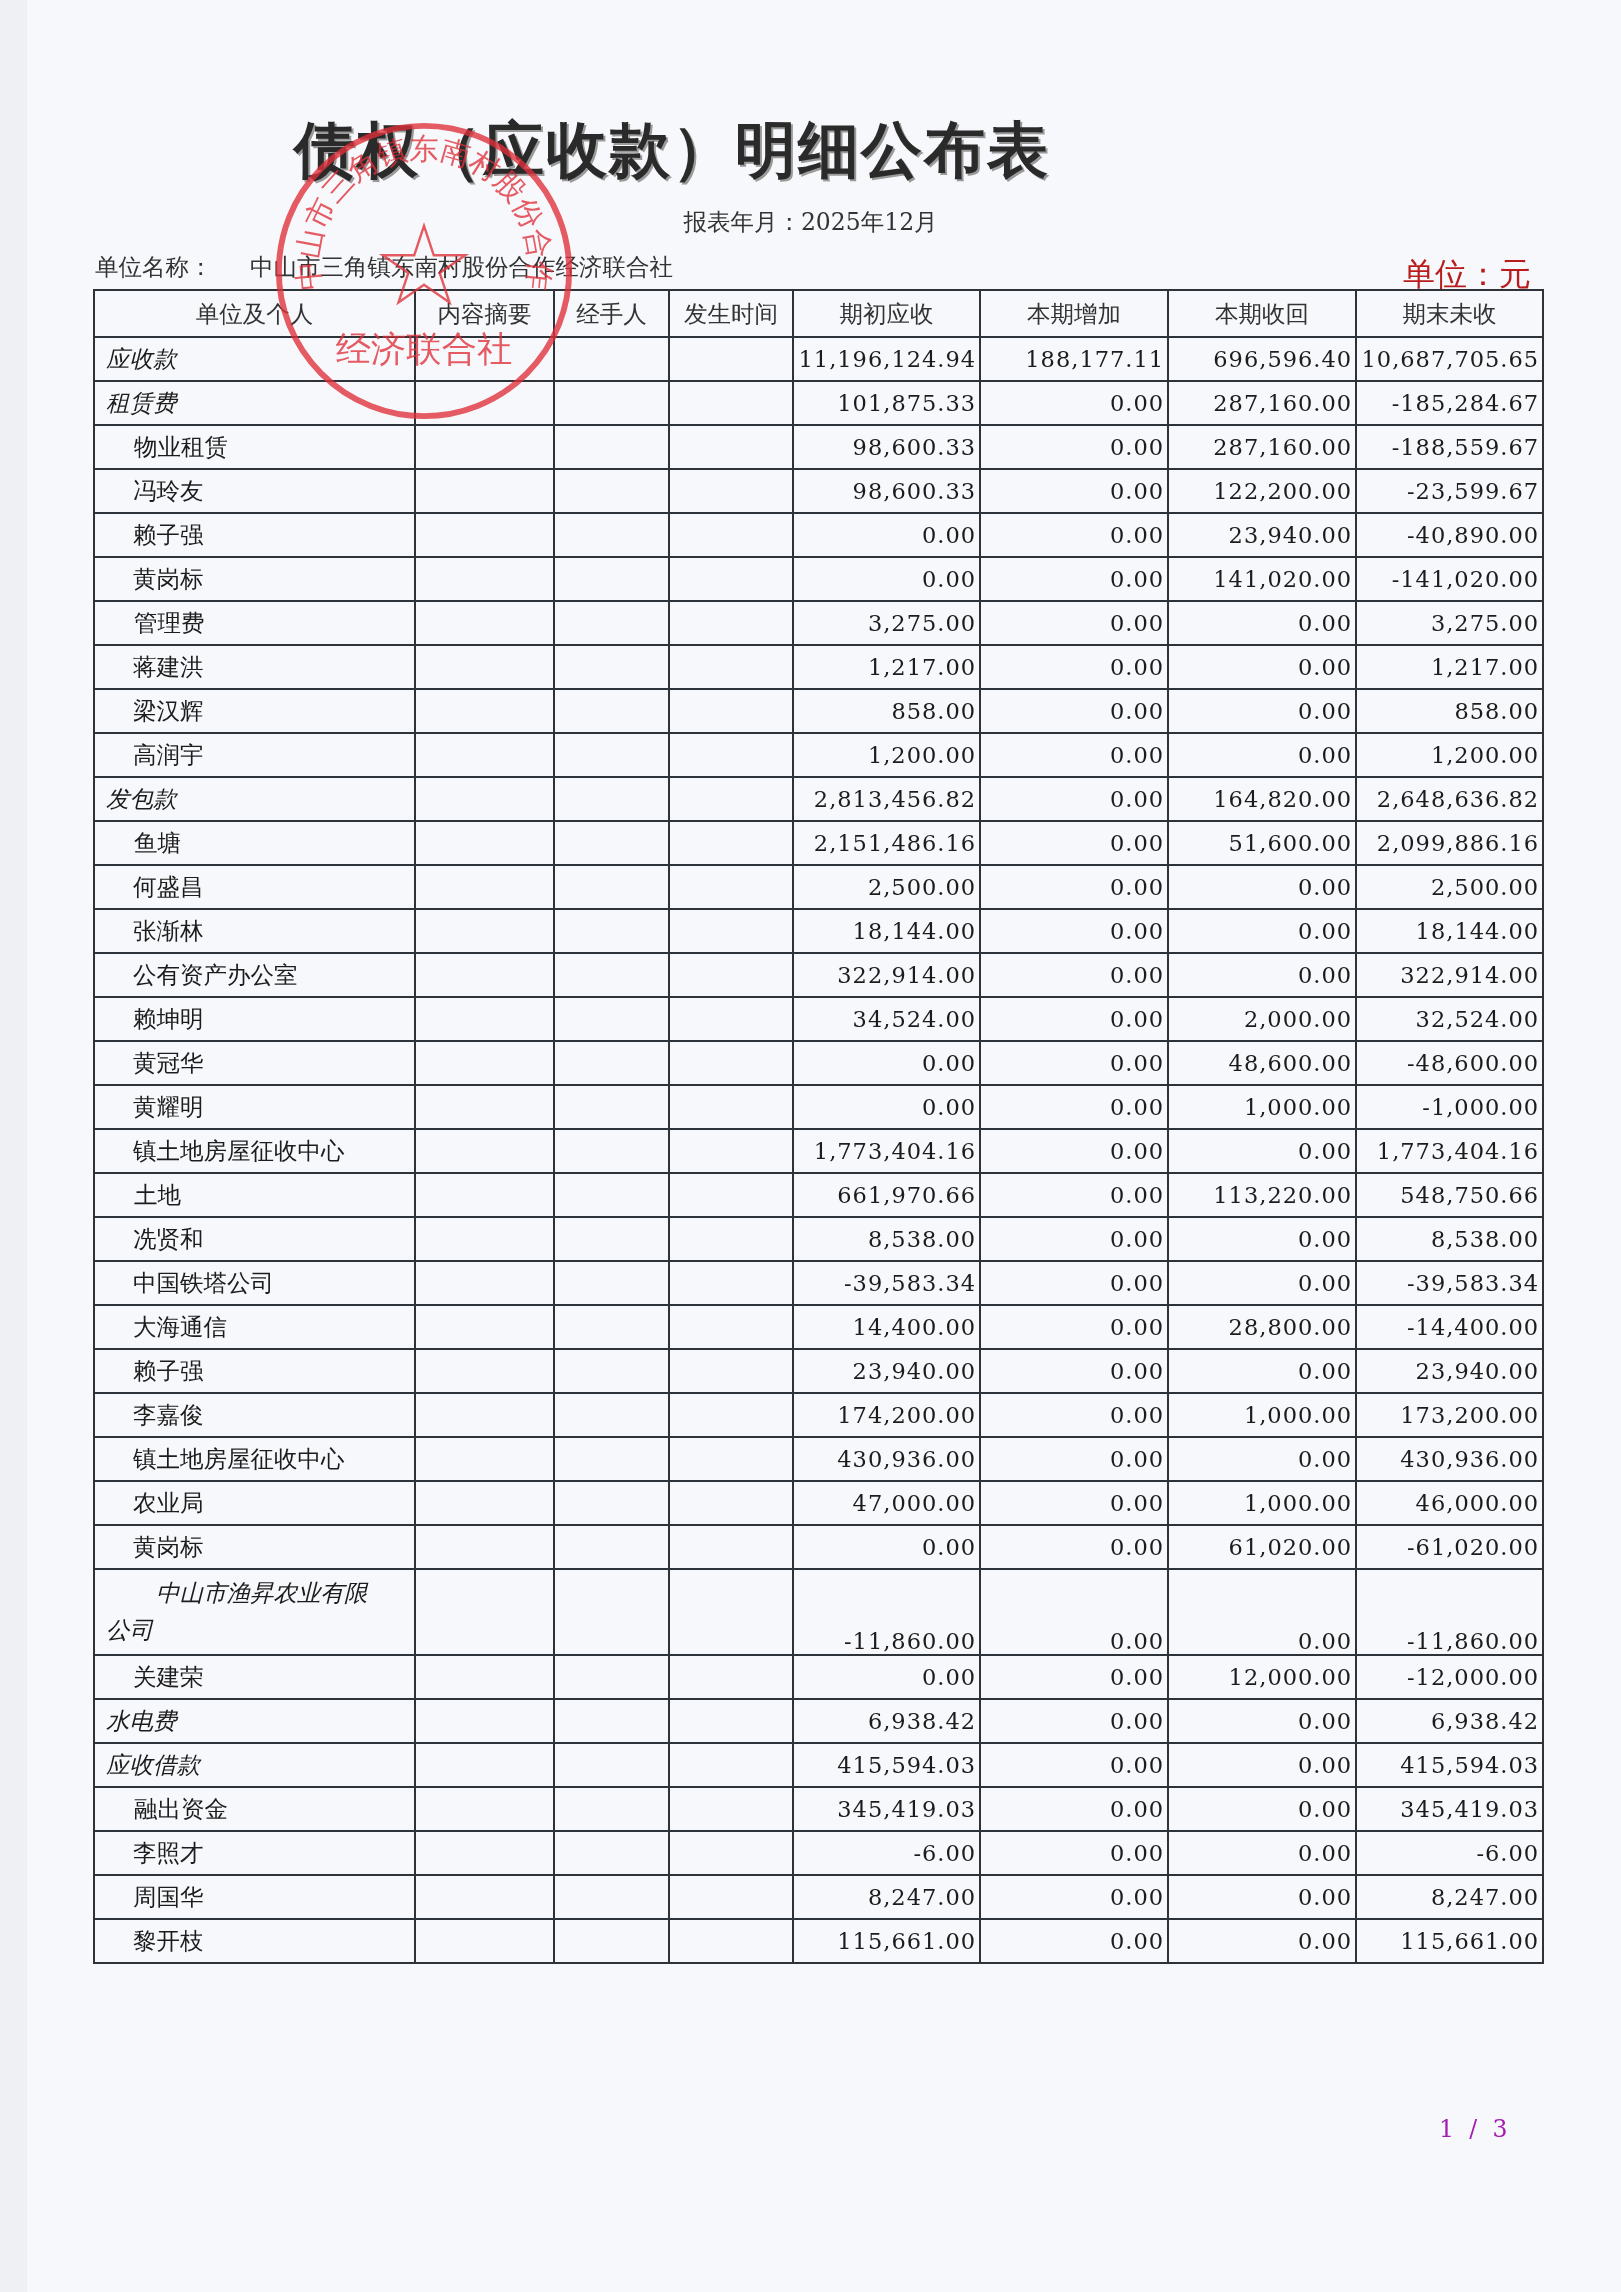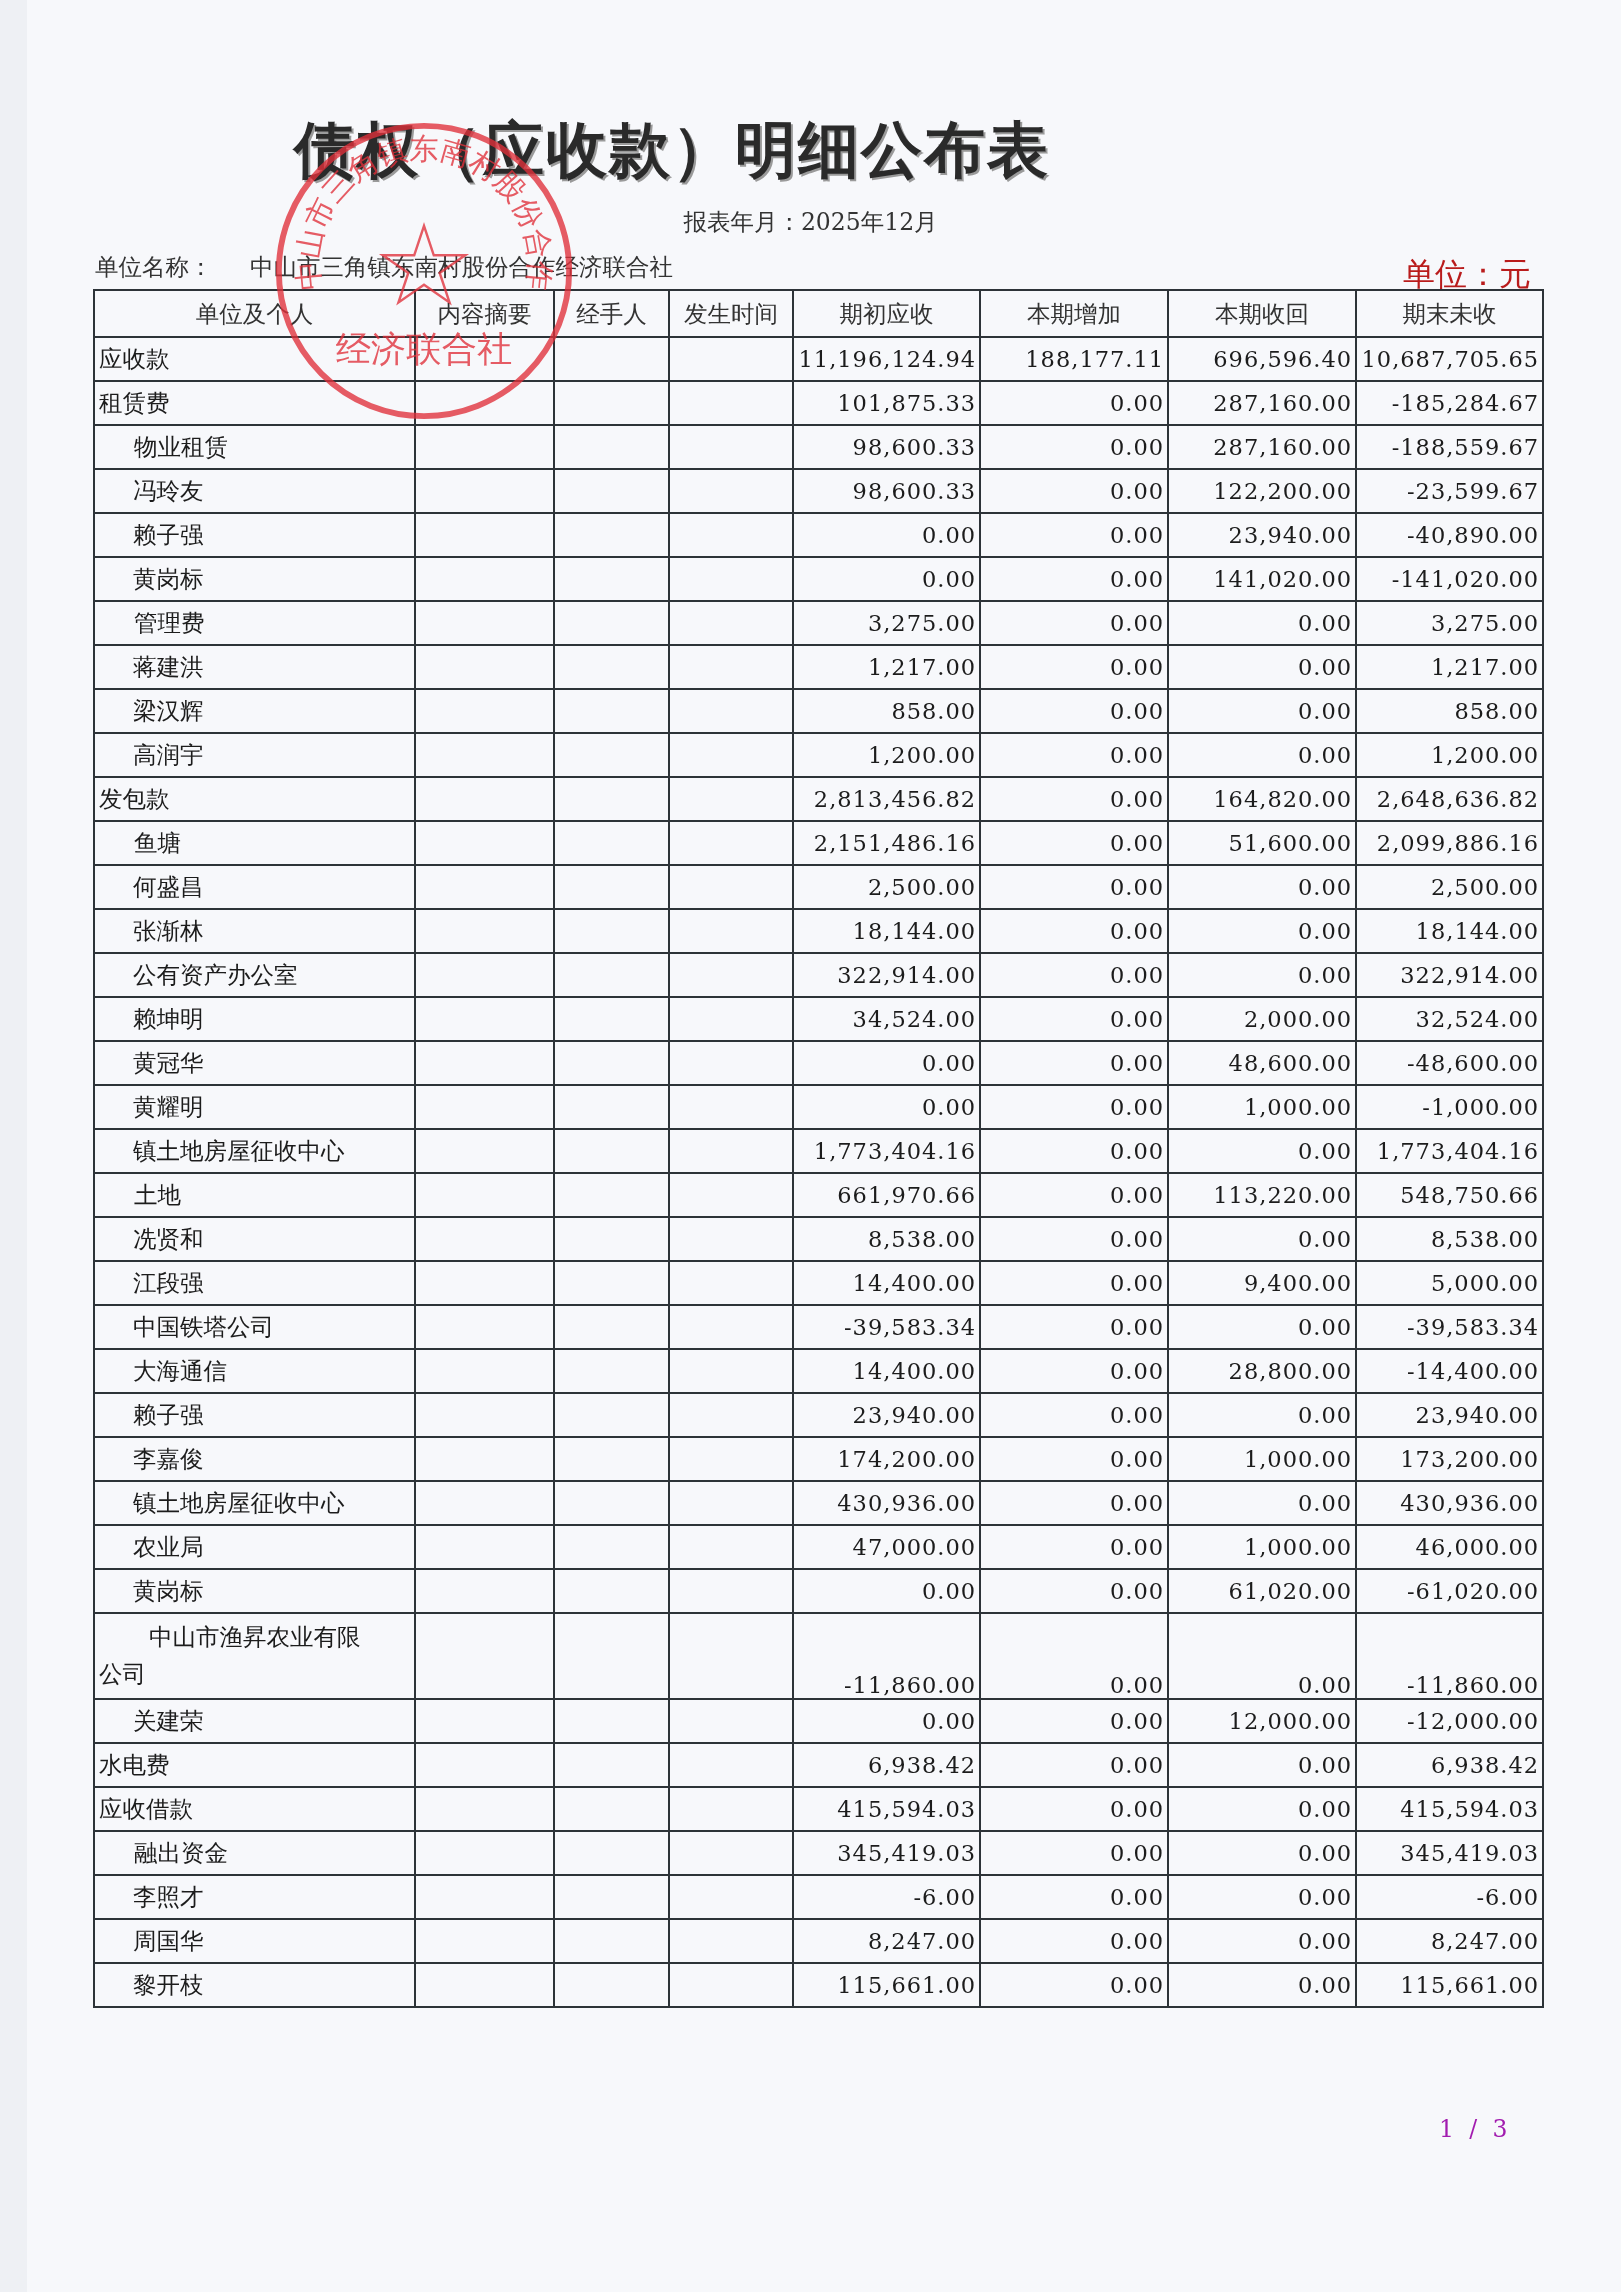--- a/index.html
+++ b/index.html
@@ -8,21 +8,21 @@
   .title{position:absolute;left:0;width:1344px;top:110px;text-align:center;font-family:"DejaVu Sans","Liberation Sans",sans-serif;font-weight:bold;font-size:61px;letter-spacing:2px;color:#2a2a2a;text-shadow:2px 2px 0 #9a9a9a;}
   .subtitle{position:absolute;left:0;width:1621px;top:206px;text-align:center;font-size:23.5px;color:#333;}
   .unit-name-label{position:absolute;left:95px;top:251px;font-size:23.5px;color:#333;}
   .unit-name-value{position:absolute;left:250px;top:251px;font-size:23.5px;color:#333;}
   .unit-label{position:absolute;right:90px;top:253px;font-size:32px;color:#b91c1c;}
   table{position:absolute;left:93px;top:289px;width:1451px;border-collapse:collapse;table-layout:fixed;}
   td,th{border:2px solid #2d3338;height:42px;padding:0 3.9px;font-size:23.5px;font-weight:normal;white-space:nowrap;overflow:hidden;}
   th{height:45px;text-align:center;color:#333;}
   td.num{text-align:right;padding-right:2.9px;font-family:"DejaVu Serif","Liberation Serif",serif;letter-spacing:1px;font-size:22.5px;}
   td.name{text-align:left;}
-  td.l0{padding-left:4px;}
+  td.l0{padding-left:11px;font-style:italic;}
   td.l1{padding-left:39px;}
   td.l2{padding-left:38px;}
   tr.tall td{height:84px;}
   .wrapname{display:block;line-height:37px;white-space:normal;}
   .wrapname .first{display:block;padding-left:50px;}
   .page-num{position:absolute;left:1439px;top:2115px;font-size:23.5px;color:#a21caf;letter-spacing:3.9px;}
   .stamp{position:absolute;left:271px;top:118px;width:306px;height:306px;pointer-events:none;opacity:0.78;}
 </style>
 </head>
 <body>
@@ -263,30 +263,20 @@
         <td class="name l2">冼贤和</td>
         <td></td>
         <td></td>
         <td></td>
         <td class="num">8,538.00</td>
         <td class="num">0.00</td>
         <td class="num">0.00</td>
         <td class="num">8,538.00</td>
       </tr>
       <tr>
-        <td class="name l2">江段强</td>
-        <td></td>
-        <td></td>
-        <td></td>
-        <td class="num">14,400.00</td>
-        <td class="num">0.00</td>
-        <td class="num">9,400.00</td>
-        <td class="num">5,000.00</td>
-      </tr>
-      <tr>
         <td class="name l2">中国铁塔公司</td>
         <td></td>
         <td></td>
         <td></td>
         <td class="num">-39,583.34</td>
         <td class="num">0.00</td>
         <td class="num">0.00</td>
         <td class="num">-39,583.34</td>
       </tr>
       <tr>

